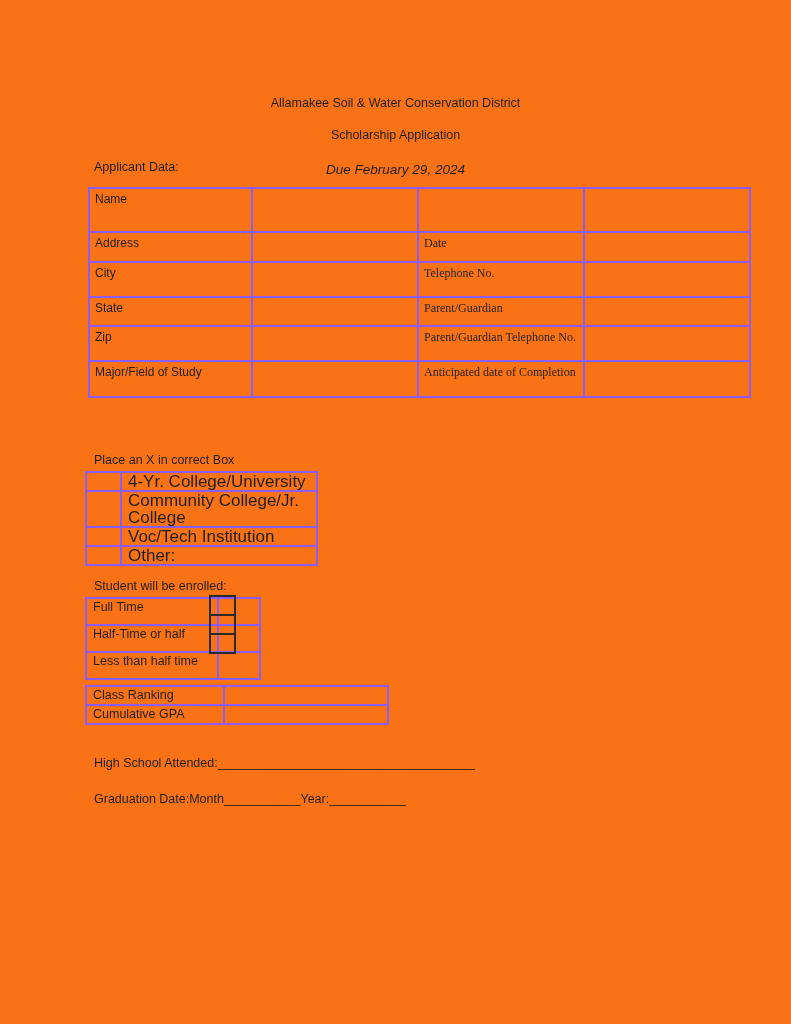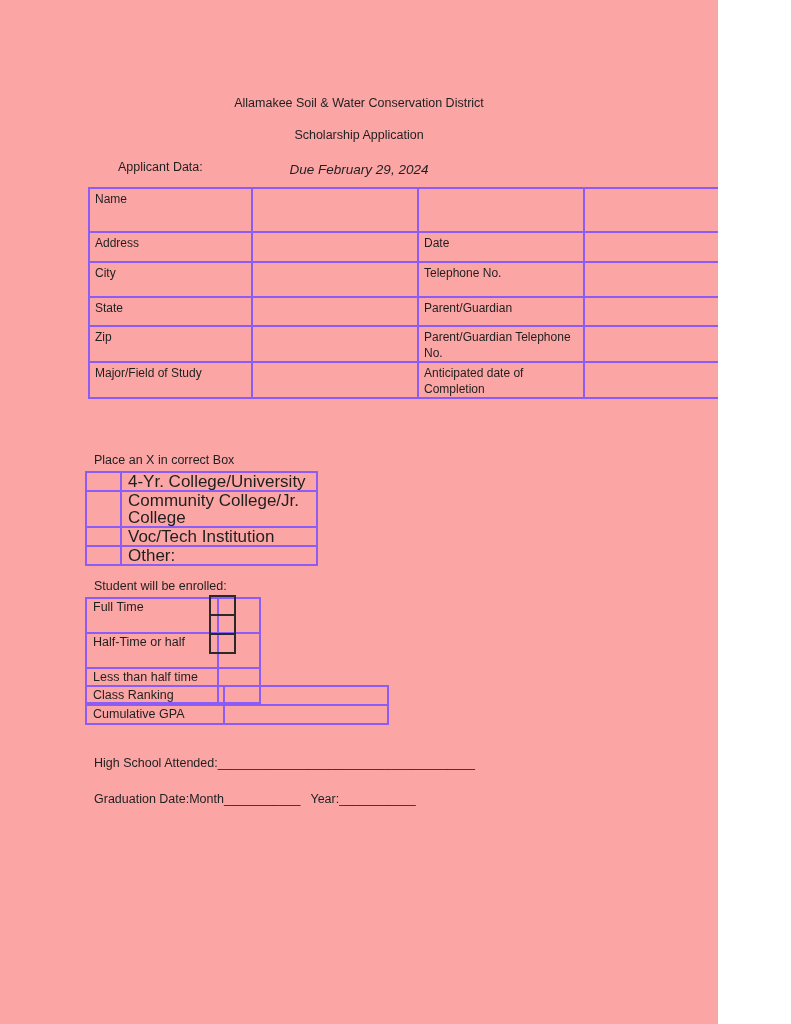--- a/index.html
+++ b/index.html
@@ -1,74 +1,74 @@
 <!DOCTYPE html>
 <html><head>
 <meta charset="utf-8">
 <style>
   html,body{margin:0;padding:0;background:#ffffff;}
   .page{
     position:relative;
-    width:718px;height:1024px;
-    background:#fca5a5;
+    width:791px;height:1024px;
+    background:#f97316;
     font-family:"Liberation Sans", sans-serif;
     color:#1f1f1f;
     overflow:hidden;
   }
   .centered{position:absolute;left:0;right:0;text-align:center;}
   .doc-title{top:96px;font-size:12.5px;}
   .doc-subtitle{top:128px;font-size:12.5px;}
   .doc-due{top:162px;font-size:13.5px;font-style:italic;}
   .section-label{position:absolute;font-size:12.5px;}
-  .applicant-label{left:94px;top:160px;margin-left:24px;}
+  .applicant-label{left:94px;top:160px;}
   .college-heading{left:94px;top:453px;}
   .enroll-heading{left:94px;top:579px;}
 
   table{border-collapse:collapse;position:absolute;table-layout:fixed;}
   td{border:2px solid #8b5cf6;vertical-align:top;font-size:12px;line-height:1.3;
      padding:3px 4px 0 5px;overflow:hidden;}
 
   .main-table{left:88px;top:187px;width:617px;}
   .main-table .c1{width:152px;}
   .main-table .c2{width:155px;}
-  .main-table .c3{width:155px;}
+  .main-table .c3{width:155px;font-family:Liberation Serif, serif;}
   .main-table .c4{width:155px;}
   .main-table .r0{height:44px;}
   .main-table .r1{height:30px;}
   .main-table .r2{height:35px;}
   .main-table .r3{height:29px;}
   .main-table .r4{height:35px;}
   .main-table .r5{height:36px;}
   .main-table .r6{height:36px;padding-left:6px;}
 
   .college-table{left:85px;top:471px;width:233px;}
   .college-table tr{height:18px;}
   .college-table td{font-size:17px;padding:0 2px 0 6px;line-height:17px;}
   .college-table .chk{width:25px;}
 
   .enroll-table{left:85px;top:597px;width:154px;}
   .enroll-table tr{height:18px;}
-  .enroll-table td{font-size:12.5px;padding:0 2px 16px 6px;line-height:17px;}
+  .enroll-table td{font-size:12.5px;padding:0 2px 8px 6px;line-height:17px;}
   .enroll-table .opt{width:122px;}
   .enroll-table .boxcol{width:32px;}
 
   .enroll-boxes{position:absolute;left:209px;top:595px;}
   .bigbox{box-sizing:border-box;width:27px;height:21px;border:2px solid #2a2a2a;background:transparent;}
   .bigbox + .bigbox{margin-top:-2px;}
 
   .acad-table{left:85px;top:685px;width:282px;}
   .acad-table tr{height:18px;}
   .acad-table td{font-size:12.5px;padding:0 2px 0 6px;line-height:17px;}
   .acad-table .lab{width:128px;}
   .acad-table .inp{width:154px;}
 
   .fill-line{position:absolute;left:94px;font-size:12.5px;white-space:nowrap;}
   .hs-line{top:756px;}
   .grad-line{top:792px;}
-  .year-label{margin-left:10px;}
+  .year-label{}
 </style>
 </head>
 <body>
 
 <div class="page">
 
   <div class="centered doc-title">Allamakee Soil &amp; Water Conservation District</div>
   <div class="centered doc-subtitle">Scholarship Application</div>
   <div class="centered doc-due">Due February 29, 2024</div>
   <div class="section-label applicant-label">Applicant Data:</div>

